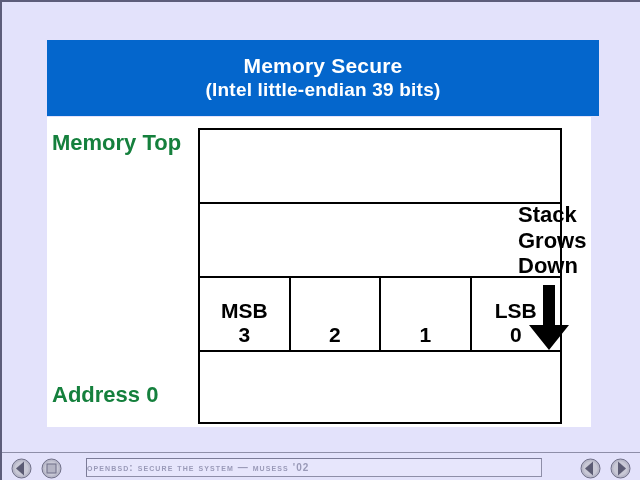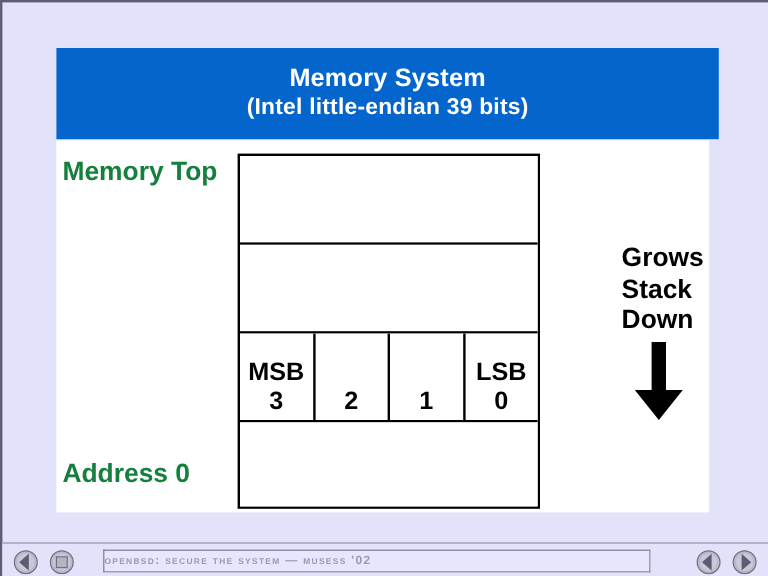--- a/index.html
+++ b/index.html
@@ -59,21 +59,21 @@
     width: 544px;
     height: 310px;
     background: #ffffff;
   }
 
   
   #memory-table {
     position: absolute;
     left: 151px;      
     top: 11px;        
-    width: 252px;     
+    width: 364px;     
     height: 296px;    
     box-sizing: border-box;
     border: 2px solid #000;
     display: flex;
     flex-direction: column;
     background: #fff;
   }
   .mem-row {
     box-sizing: border-box;
     width: 100%;
@@ -186,21 +186,21 @@
     text-transform: lowercase;
     white-space: nowrap;
   }
 </style>
 </head>
 <body>
 
 <div id="slide-frame">
 
   <div id="title-banner">
-    <div class="t-line">Memory System</div>
+    <div class="t-line">Memory Secure</div>
     <div class="t-line t-sub">(Intel little-endian 39 bits)</div>
   </div>
 
   <div id="content-panel">
 
     <div id="memory-table">
 
       <div class="mem-row" id="row-top"></div>
 
       <div class="mem-row" id="row-second"></div>
@@ -226,22 +226,22 @@
 
       <div class="mem-row" id="row-bottom"></div>
     </div>
   </div>
 
   <div class="edge-label" id="label-memory-top">Memory Top</div>
 
   <div class="edge-label" id="label-address-0">Address 0</div>
 
   <div id="stack-note">
+    <div class="s-line">Stack</div>
     <div class="s-line">Grows</div>
-    <div class="s-line">Stack</div>
     <div class="s-line">Down</div>
     <div id="stack-arrow">
       <svg width="46" height="66" viewBox="0 0 46 66">
         <polygon points="17,0 29,0 29,40 43,40 23,65 3,40 17,40" fill="#000000"></polygon>
       </svg>
     </div>
   </div>
 
   <div id="control-bar">
 

